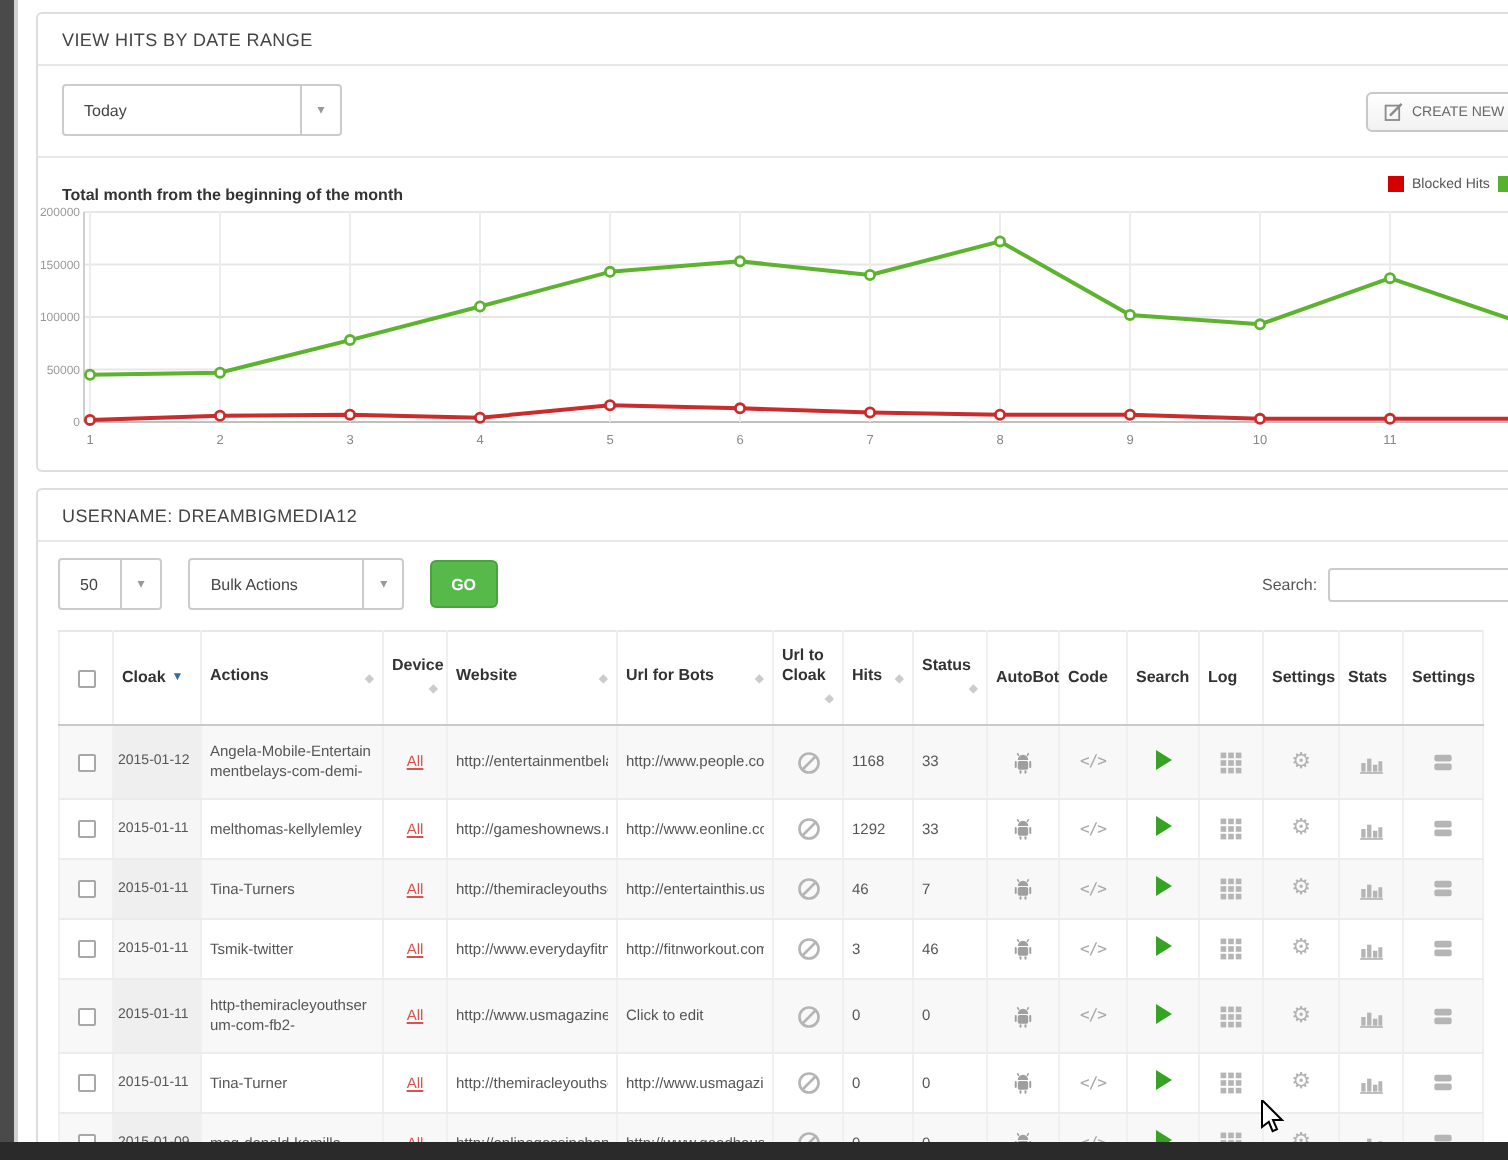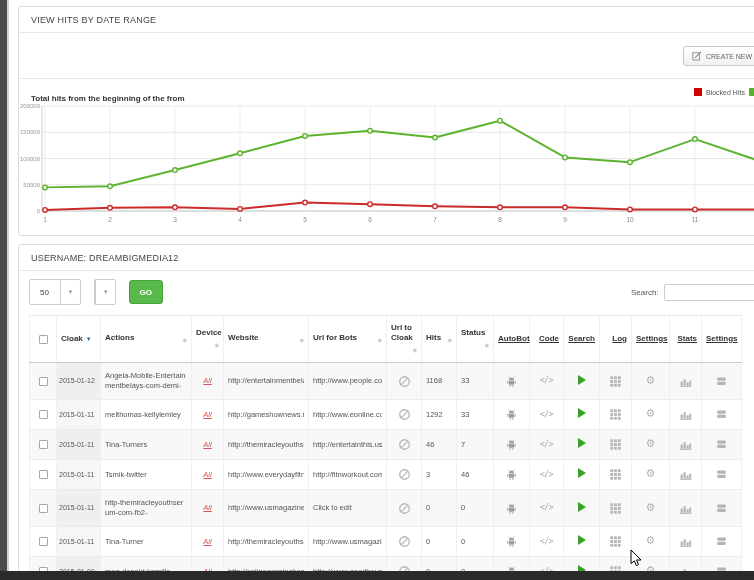--- a/index.html
+++ b/index.html
@@ -36,60 +36,64 @@
   .go-btn { display:inline-flex; align-items:center; justify-content:center; height:24px; width:34px;
             margin-left:8px; background:#56b949; border:1px solid #48a33c; border-radius:3px;
             color:#fff; font-size:8px; font-weight:bold; vertical-align:middle; cursor:pointer; }
   .search { position:absolute; left:612px; top:13px; display:flex; align-items:center; gap:5px;
             font-size:8px; color:#555; }
   .search input { width:100px; height:17px; border:1px solid #ccc; border-radius:2px; outline:none; padding:0 3px; font-size:8px; }
   table.grid { table-layout:fixed; border-collapse:collapse; margin:2px 10px 0; width:712px; }
   .grid th { font-size:8px; font-weight:bold; color:#333; text-align:left; padding:7px 4px;
              border:1px solid #f0f0f0; border-top:1px solid #e8e8e8; border-bottom:1px solid #c9c9c9;
              vertical-align:middle; line-height:10px; }
-  .grid th.center { text-align:right;text-decoration:underline; }
+  .grid th.center { text-align:left; }
   .grid td { font-size:7.5px; color:#555; padding:8px 4px; border:1px solid #f0f0f0;
              border-bottom:1px solid #ececec; vertical-align:middle; overflow:hidden; line-height:10px; }
   .grid tbody tr:nth-child(odd) { background:#f8f8f8; }
   .c-date { font-size:7px !important; white-space:nowrap; padding:8px 2px !important; background:rgba(0,0,0,0.035); }
   .c-camp span { display:block; word-break:break-all; }
   .c-url span { display:block; white-space:nowrap; overflow:hidden; }
   .c-num span { white-space:nowrap; }
   .c-ic { text-align:center; }
-  .dev-link { color:#d9534f; text-decoration:underline; font-size:7.5px; cursor:pointer;font-style:italic; }
+  .dev-link { color:#d9534f; text-decoration:underline; font-size:7.5px; cursor:pointer; }
   .cb { width:9px; height:9px; border:1px solid #a8a8a8; border-radius:1px; background:#fff; margin:0 auto; }
   .sort-active { color:#2f6f9f; font-size:6px; margin-left:3px; vertical-align:middle; }
   .sort-idle { color:#ccc; font-size:6px; float:right; margin-top:2px; }
   .play { display:inline-block; width:0; height:0; border-left:8px solid #37a324;
           border-top:5px solid transparent; border-bottom:5px solid transparent; }
   .code-txt { font-size:8px; color:#a9a9a9; font-family:"DejaVu Sans Mono",monospace; letter-spacing:-0.5px; }
   .gear { font-size:11px; color:#b3b3b3; line-height:10px; font-family:"DejaVu Sans",sans-serif; }
   svg.ic { width:13px; height:13px; display:inline-block; vertical-align:middle; }
   .cursor { position:absolute; left:630px; top:550px; z-index:10; }
 </style>
 </head>
 <body>
 
 <div class="left-strip"></div>
 
 <div class="page">
 
   <div class="panel">
     <div class="panel-hd">VIEW HITS BY DATE RANGE</div>
     <div class="row-a">
+      <div class="sel sel-today">
+        <span class="lbl">Today</span>
+        <span class="arr">▾</span>
+      </div>
       <div class="create-btn">
         <svg width="10" height="10" viewBox="0 0 10 10">
           <rect x="0.8" y="1.8" width="6.8" height="7.2" fill="none" stroke="#8a8a8a" stroke-width="0.9"></rect>
           <line x1="3" y1="6.8" x2="8.8" y2="0.9" stroke="#8a8a8a" stroke-width="1.2"></line>
         </svg>
         <span>CREATE NEW CAMPAIGN</span>
       </div>
     </div>
     <div class="chart-hd">
-      <span class="chart-title">Total hits from the beginning of the from</span>
+      <span class="chart-title">Total month from the beginning of the month</span>
       <span class="legend">
         <span class="sw" style="background: rgb(212, 0, 0);"></span>
         <span>Blocked Hits</span>
         <span class="sw" style="background: rgb(86, 177, 44);"></span>
 
       </span>
     </div>
     <div class="chart-wrap">
       <svg class="chart" width="752" height="132" viewBox="0 0 752 132">
           <line x1="23" y1="110" x2="752" y2="110" stroke="#bfbfbf" stroke-width="1"></line>
@@ -159,20 +163,21 @@
 
   <div class="panel panel-b">
     <div class="panel-hd">USERNAME: DREAMBIGMEDIA12</div>
     <div class="controls">
       <div class="sel sel-size">
         <span class="lbl">50</span>
         <span class="arr">▾</span>
       </div>
       &nbsp;
       <div class="sel sel-bulk">
+        <span class="lbl">Bulk Actions</span>
         <span class="arr">▾</span>
       </div>
       <span class="go-btn">GO</span>
       <span class="search">
         <span>Search:</span>
         <input type="text" style="">
       </span>
     </div>
     <table class="grid">
       <colgroup>

